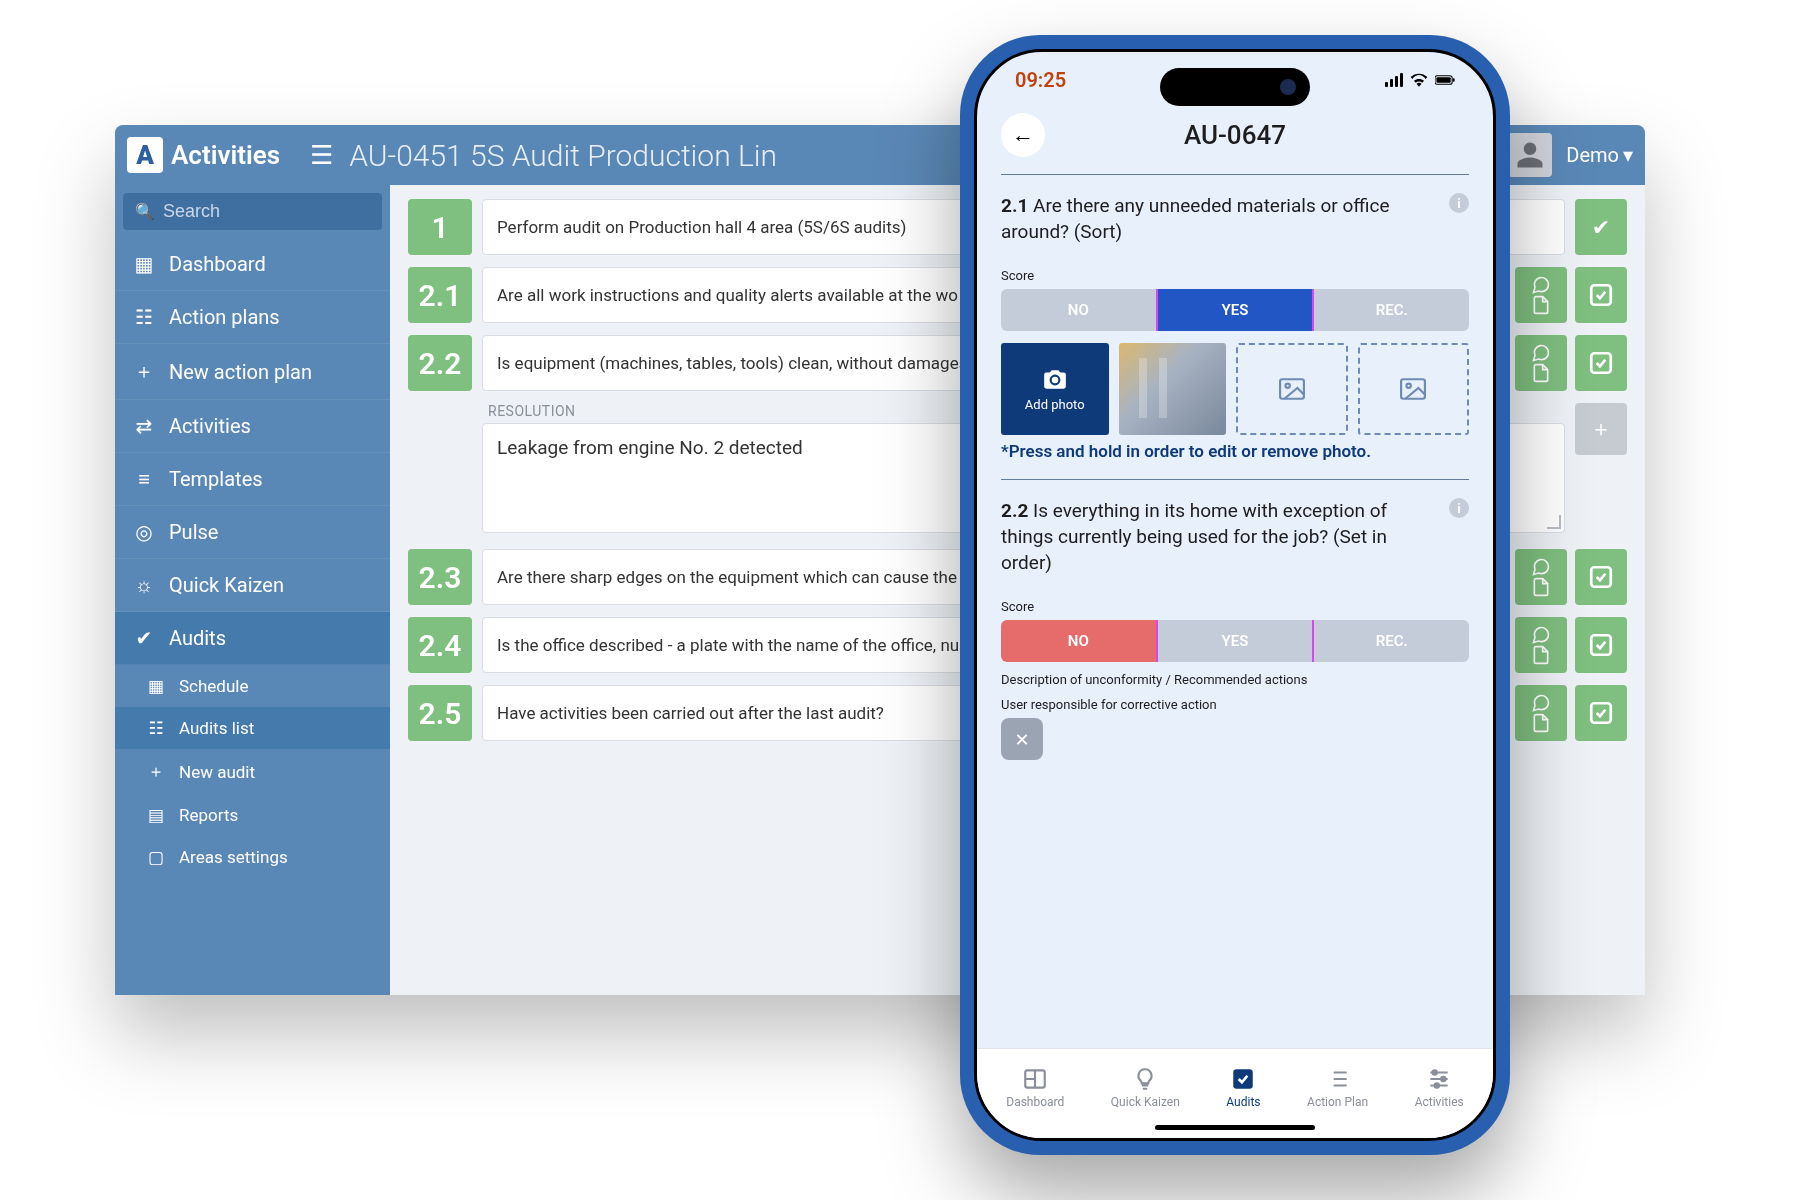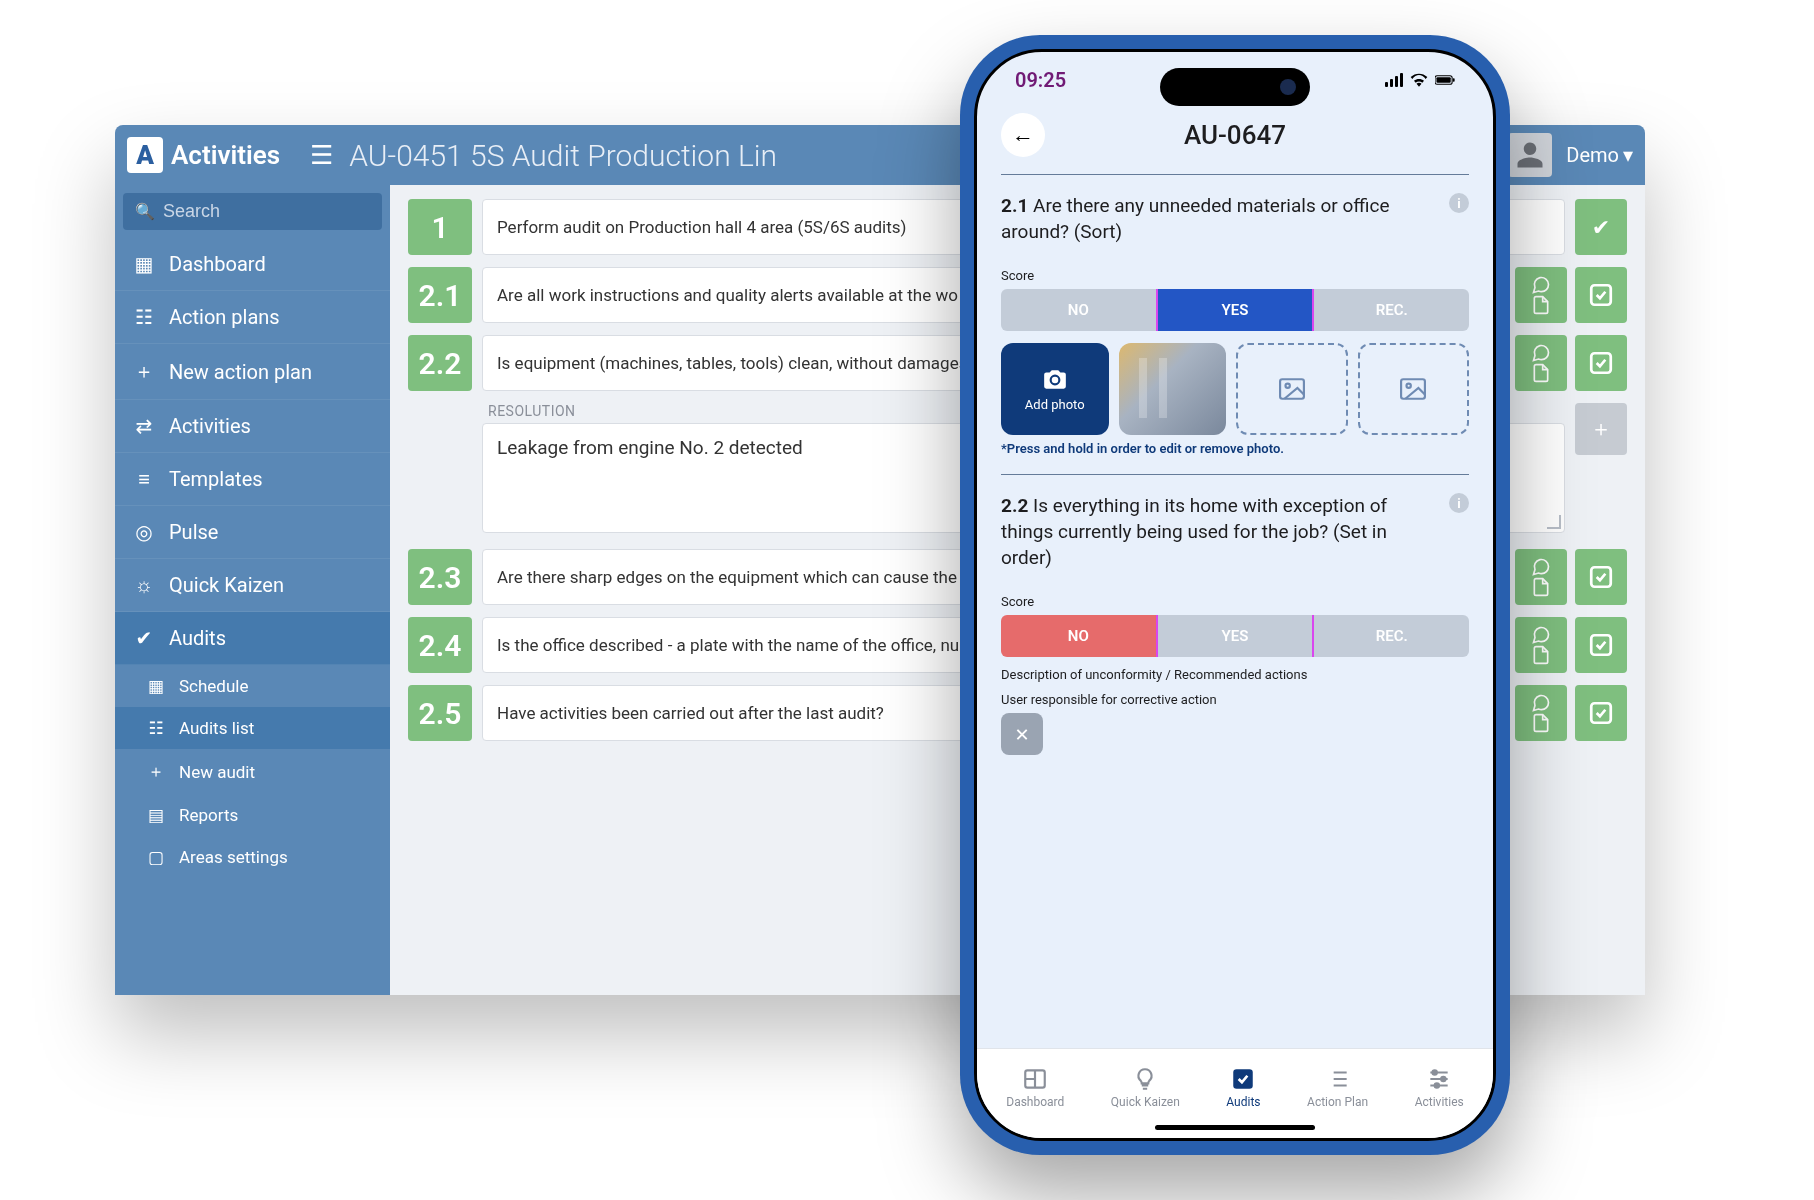--- a/index.html
+++ b/index.html
@@ -75,21 +75,21 @@
   box-shadow: 0 40px 80px rgba(0,0,0,0.35);
 }
 .phone-inner {
   width: 100%; height: 100%;
   background: #e8f0fb;
   border-radius: 68px;
   overflow: hidden;
   position: relative;
   border: 3px solid #000;
 }
-.status-bar { height: 56px; display: flex; align-items: center; justify-content: space-between; padding: 0 38px; font-size: 20px; font-weight: 600; color: #701a75; }
+.status-bar { height: 56px; display: flex; align-items: center; justify-content: space-between; padding: 0 38px; font-size: 20px; font-weight: 600; color: #c2410c; }
 .dynamic-island { position: absolute; top: 16px; left: 50%; transform: translateX(-50%); width: 150px; height: 38px; background: #000; border-radius: 22px; }
 .dynamic-island::after { content: ""; position: absolute; right: 14px; top: 11px; width: 16px; height: 16px; border-radius: 50%; background: #1a2b4f; }
 .status-icons { display: flex; gap: 6px; align-items: center; }
 
 .phone-content { padding: 0 24px; height: calc(100% - 56px - 90px); overflow: hidden; }
 .phone-header { display: flex; align-items: center; justify-content: center; position: relative; padding: 12px 0 18px; }
 .back-btn { position: absolute; left: 0; width: 44px; height: 44px; border-radius: 50%; background: #fff; display: flex; align-items: center; justify-content: center; cursor: pointer; font-size: 22px; }
 .phone-title { font-size: 26px; font-weight: 500; color: #1d1d1f; }
 .divider { height: 1px; background: #0b2d59; opacity: 0.6; margin: 6px 0 18px; }
 
@@ -99,28 +99,28 @@
 .q-text b { font-weight: 700; }
 .info-dot { width: 20px; height: 20px; border-radius: 50%; background: #c3ccd8; color: #fff; font-size: 13px; font-weight: 700; display: flex; align-items: center; justify-content: center; flex-shrink: 0; }
 .score-label { font-size: 13px; color: #1d1d1f; margin: 24px 0 6px; }
 .score-group { display: flex; border-radius: 6px; overflow: hidden; font-size: 15px; font-weight: 600; }
 .score-btn { flex: 1; padding: 12px 0; text-align: center; background: #c3ccd8; color: #fff; cursor: pointer; }
 .score-btn.yes { background: #2356c5; }
 .score-btn.no-active { background: #e66b6b; }
 .score-btn + .score-btn { border-left: 2px solid #d946ef; }
 
 .photo-row { display: flex; gap: 10px; margin: 12px 0 6px; }
-.photo-tile { flex: 1; height: 92px; border-radius: 12px; display: flex; flex-direction: column; align-items: center; justify-content: center; font-size: 13px; gap: 4px; }
+.photo-tile { flex: 1; height: 92px; border-radius: 3px; display: flex; flex-direction: column; align-items: center; justify-content: center; font-size: 13px; gap: 4px; }
 .add-photo-tile { background: #0f3a7a; color: #fff; cursor: pointer; }
 .photo-thumb { background: linear-gradient(135deg,#dcb86f 0%,#a8b3c2 40%,#7a889c 100%); position: relative; overflow: hidden; }
 .photo-thumb::before, .photo-thumb::after { content: ""; position: absolute; background: rgba(255,255,255,0.25); }
 .photo-thumb::before { width: 8px; height: 60px; left: 20px; top: 15px; }
 .photo-thumb::after { width: 8px; height: 60px; left: 40px; top: 15px; }
 .photo-empty { border: 2px dashed #6f8bb3; color: #6f8bb3; cursor: pointer; }
-.photo-hint { font-size: 13px; color: #0f3a7a; font-weight: 600; margin-bottom: 12px; }
+.photo-hint { font-size: 17px; color: #0f3a7a; font-weight: 600; margin-bottom: 12px; }
 
 .field-label { font-size: 13px; color: #1d1d1f; margin: 10px 0 6px; }
 .text-field { background: #fff; border: 1px solid #cfd6e0; border-radius: 8px; padding: 12px 14px; font-size: 18px; color: #1d1d1f; line-height: 1.3; }
 .user-field { display: flex; align-items: center; gap: 8px; }
 .user-field .text-field { flex: 1; }
 .clear-btn { width: 42px; height: 42px; background: #9aa4b2; border-radius: 8px; display: flex; align-items: center; justify-content: center; color: #fff; font-size: 18px; cursor: pointer; }
 
 .phone-tabbar {
   position: absolute; bottom: 0; left: 0; right: 0; height: 90px;
   background: #fff; border-top: 1px solid #e0e4ea;

